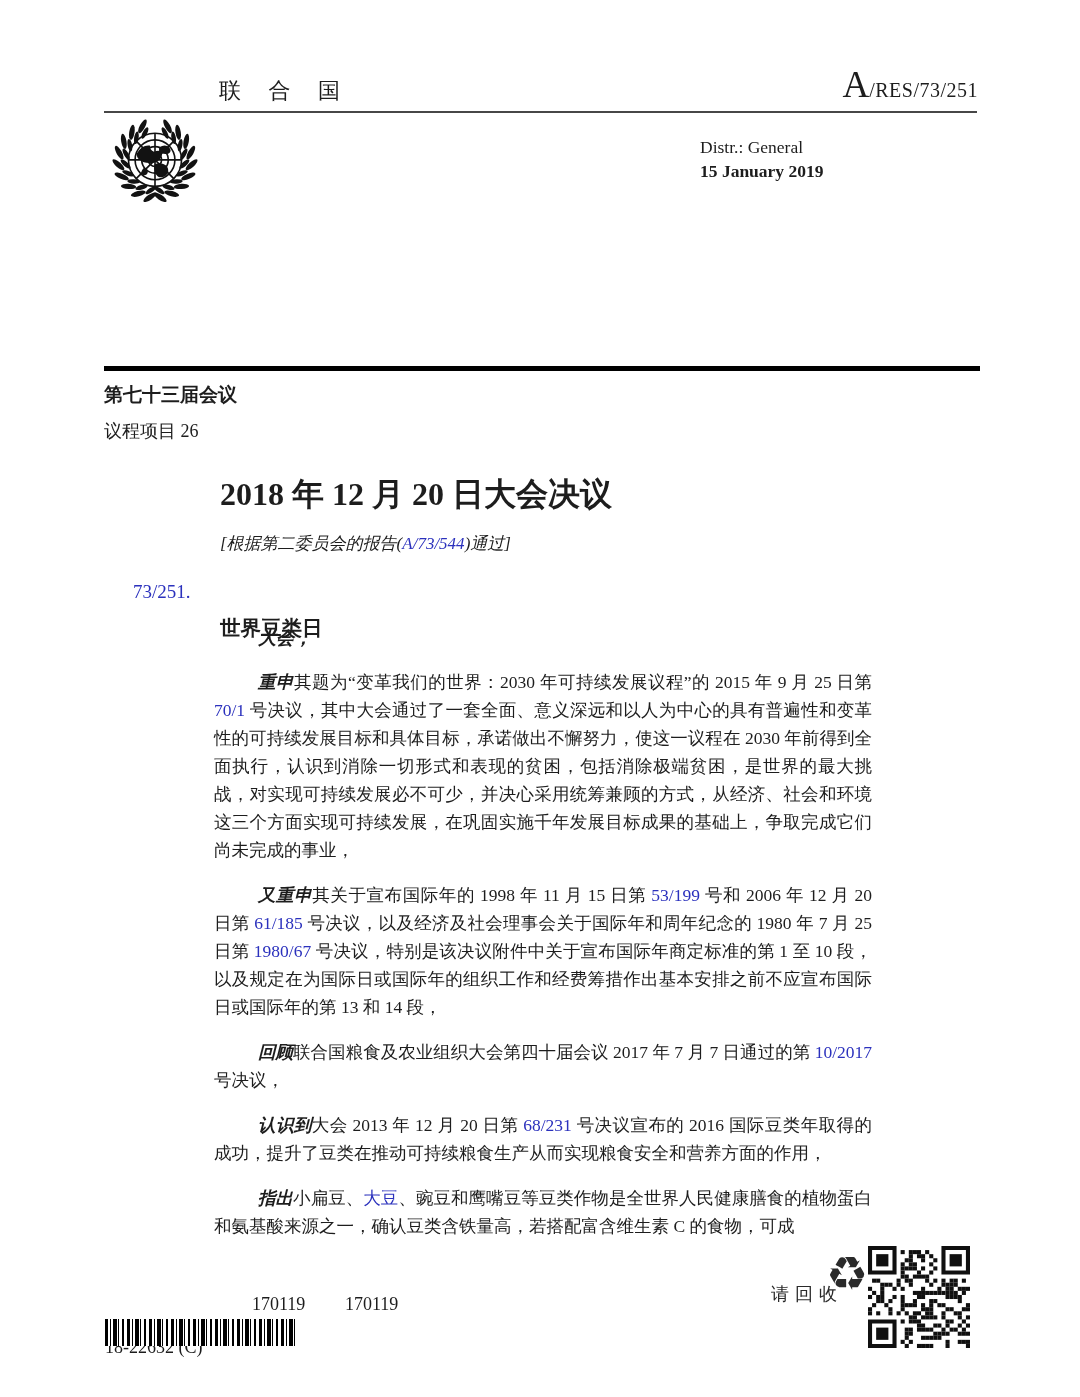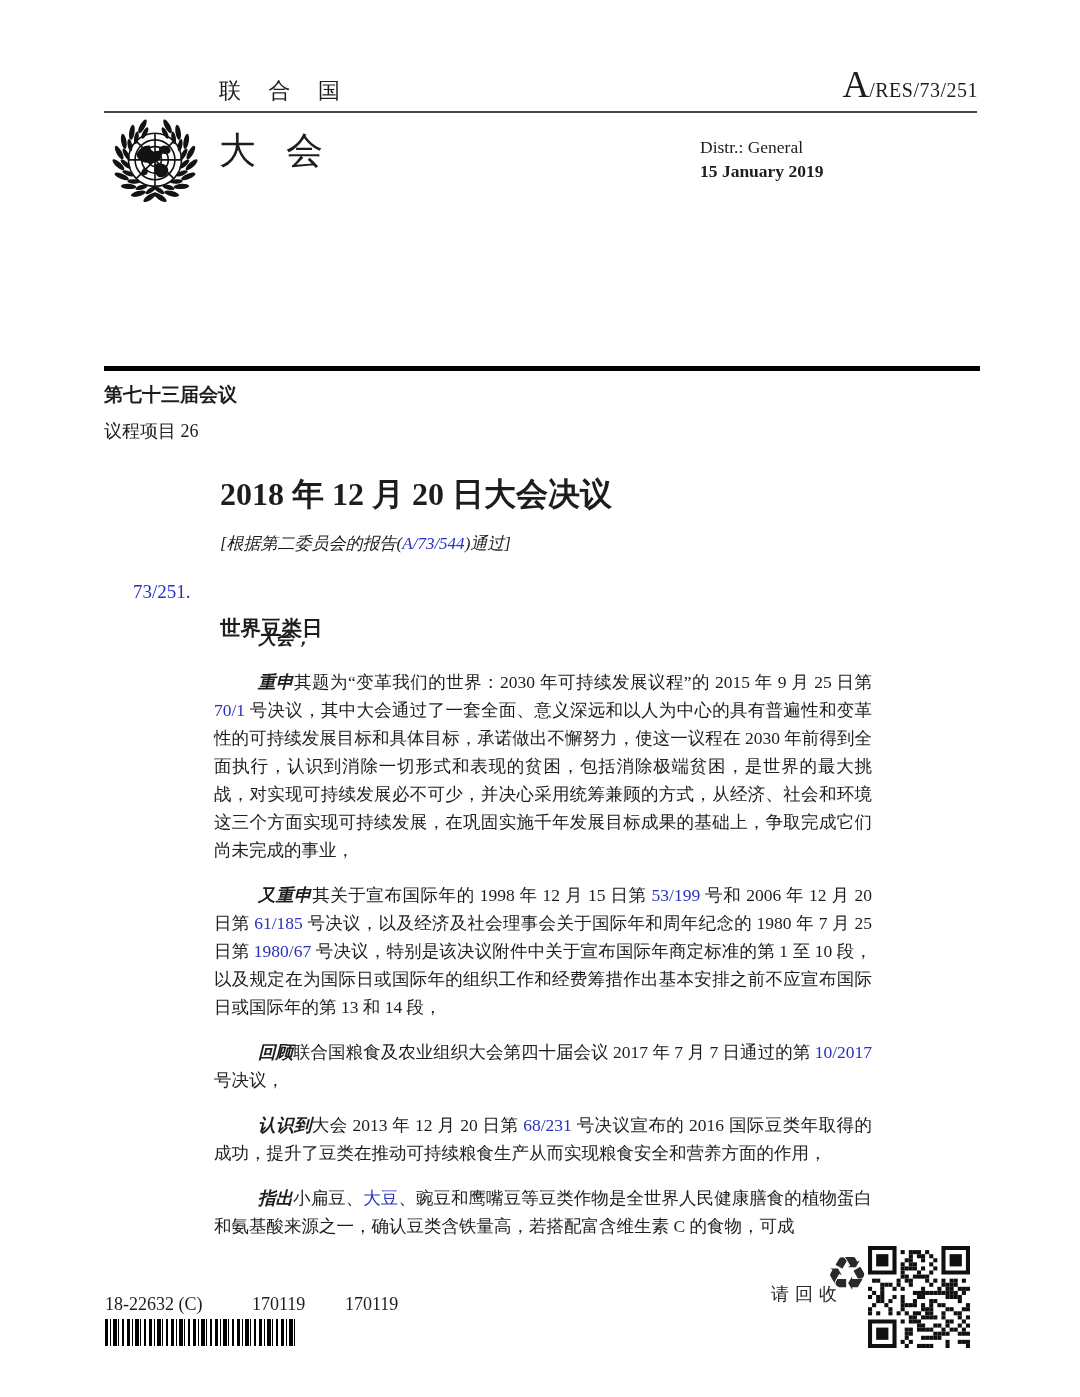--- a/index.html
+++ b/index.html
@@ -28,21 +28,21 @@
   .res-number{position:absolute;left:133px;top:581px;font-size:19px;}
   .res-subject{position:absolute;left:220px;top:578px;font-size:20.5px;font-weight:bold;margin-top:36px;}
   .opening{position:absolute;left:258px;top:626px;font-size:18px;font-weight:bold;font-style:italic;}
   
   .preamble{position:absolute;left:214px;top:668px;width:658px;}
   .para{margin:0 0 17px 0;font-size:17.5px;line-height:28px;text-align:justify;text-indent:44px;
         text-justify:inter-character;}
   .lead{font-weight:bold;font-style:italic;}
   .doclink{color:#2b31bd;}
   
-  .job-number{position:absolute;left:105px;top:1294px;font-size:18px;white-space:nowrap;}
+  .job-number{position:absolute;left:105px;top:1337px;font-size:18px;white-space:nowrap;}
   .print-code-1{position:absolute;left:252px;top:1294px;font-size:18px;}
   .print-code-2{position:absolute;left:345px;top:1294px;font-size:18px;}
   .barcode{position:absolute;left:105px;top:1319px;width:192px;height:27px;
     background:repeating-linear-gradient(90deg,
       #000 0 3px,#fff 3px 5px,#000 5px 6px,#fff 6px 8px,
       #000 8px 12px,#fff 12px 13px,#000 13px 14px,#fff 14px 17px,
       #000 17px 19px,#fff 19px 22px);}
   .recycle-label{position:absolute;left:771px;top:1282px;font-size:18px;letter-spacing:6px;color:#2a2a2a;white-space:nowrap;}
   .recycle-icon{position:absolute;left:826px;top:1250px;font-size:47px;line-height:1;color:#2a2a2a;
     font-family:"DejaVu Sans",sans-serif;}
@@ -110,39 +110,38 @@
       <line x1="70.4" y1="21.6" x2="33.6" y2="58.4"></line>
     </g>
     <g fill="#121212">
       <path d="M34 34 q5 -9 13 -8 q0 5 4 6 q7 -3 8 3 q-2 7 -9 8 q-9 1 -13 -3 q-3 -2 -3 -6 z"></path>
       <path d="M56 28 q6 -4 10 0 q3 4 -1 6 q-6 1 -9 -2 z"></path>
       <path d="M52 44 q8 -2 12 3 q3 5 -2 9 q-6 3 -9 -2 q-3 -5 -1 -10 z"></path>
       <path d="M41 48 q4 0 4 4 q-1 4 -5 3 q-3 -3 1 -7 z"></path>
     </g>
   </svg>
 
-  <div class="assembly-name">大会</div>
   <div class="distr">Distr.: General</div>
   <div class="hdate">15 January 2019</div>
 
   <div class="rule-thick"></div>
   <div class="session-name">第七十三届会议</div>
   <div class="agenda-item">议程项目 26</div>
 
   <div class="res-title">2018 年 12 月 20 日大会决议</div>
   <div class="adoption">
     <span>[根据第二委员会的报告(</span><span class="doclink">A/73/544</span><span>)通过]</span>
   </div>
   <div class="res-number doclink">73/251.</div>
   <div class="res-subject">世界豆类日</div>
   <div class="opening">大会，</div>
 
   <div class="preamble">
       <p class="para"><span class="lead">重申</span><span>其题为“变革我们的世界：2030 年可持续发展议程”的 2015 年 9 月 25 日第 </span><span class="doclink">70/1</span><span> 号决议，其中大会通过了一套全面、意义深远和以人为中心的具有普遍性和变革性的可持续发展目标和具体目标，承诺做出不懈努力，使这一议程在 2030 年前得到全面执行，认识到消除一切形式和表现的贫困，包括消除极端贫困，是世界的最大挑战，对实现可持续发展必不可少，并决心采用统筹兼顾的方式，从经济、社会和环境这三个方面实现可持续发展，在巩固实施千年发展目标成果的基础上，争取完成它们尚未完成的事业，</span></p>
-      <p class="para"><span class="lead">又重申</span><span>其关于宣布国际年的 1998 年 12 月 15 日第 </span><span class="doclink">53/199</span><span> 号和 2006 年 12 月 20 日第 </span><span class="doclink">61/185</span><span> 号决议，以及经济及社会理事会关于国际年和周年纪念的 1980 年 7 月 25 日第 </span><span class="doclink">1980/67</span><span> 号决议，特别是该决议附件中关于宣布国际年商定标准的第 1 至 10 段，以及规定在为国际日或国际年的组织工作和经费筹措作出基本安排之前不应宣布国际日或国际年的第 13 和 14 段，</span></p>
+      <p class="para"><span class="lead">又重申</span><span>其关于宣布国际年的 1998 年 11 月 15 日第 </span><span class="doclink">53/199</span><span> 号和 2006 年 12 月 20 日第 </span><span class="doclink">61/185</span><span> 号决议，以及经济及社会理事会关于国际年和周年纪念的 1980 年 7 月 25 日第 </span><span class="doclink">1980/67</span><span> 号决议，特别是该决议附件中关于宣布国际年商定标准的第 1 至 10 段，以及规定在为国际日或国际年的组织工作和经费筹措作出基本安排之前不应宣布国际日或国际年的第 13 和 14 段，</span></p>
       <p class="para"><span class="lead">回顾</span><span>联合国粮食及农业组织大会第四十届会议 2017 年 7 月 7 日通过的第 </span><span class="doclink">10/2017</span><span> 号决议，</span></p>
       <p class="para"><span class="lead">认识到</span><span>大会 2013 年 12 月 20 日第 </span><span class="doclink">68/231</span><span> 号决议宣布的 2016 国际豆类年取得的成功，提升了豆类在推动可持续粮食生产从而实现粮食安全和营养方面的作用，</span></p>
       <p class="para"><span class="lead">指出</span><span>小扁豆、</span><span class="doclink">大豆</span><span>、豌豆和鹰嘴豆等豆类作物是全世界人民健康膳食的植物蛋白和氨基酸来源之一，确认豆类含铁量高，若搭配富含维生素 C 的食物，可成</span></p>
     </div>
 
   <div class="job-number">18-22632 (C)</div>
   <div class="print-code-1">170119</div>
   <div class="print-code-2">170119</div>
   <div class="barcode"></div>
   <div class="recycle-label">请回收</div>

